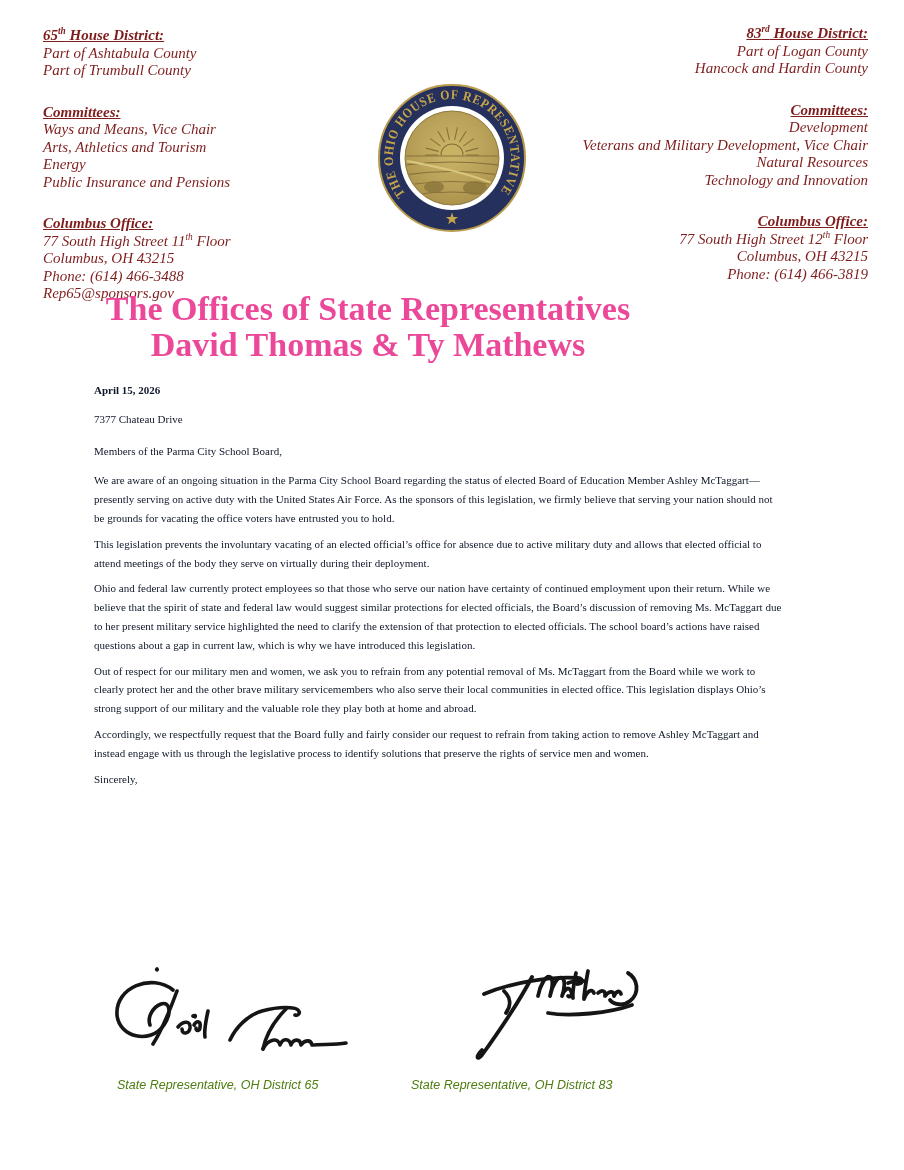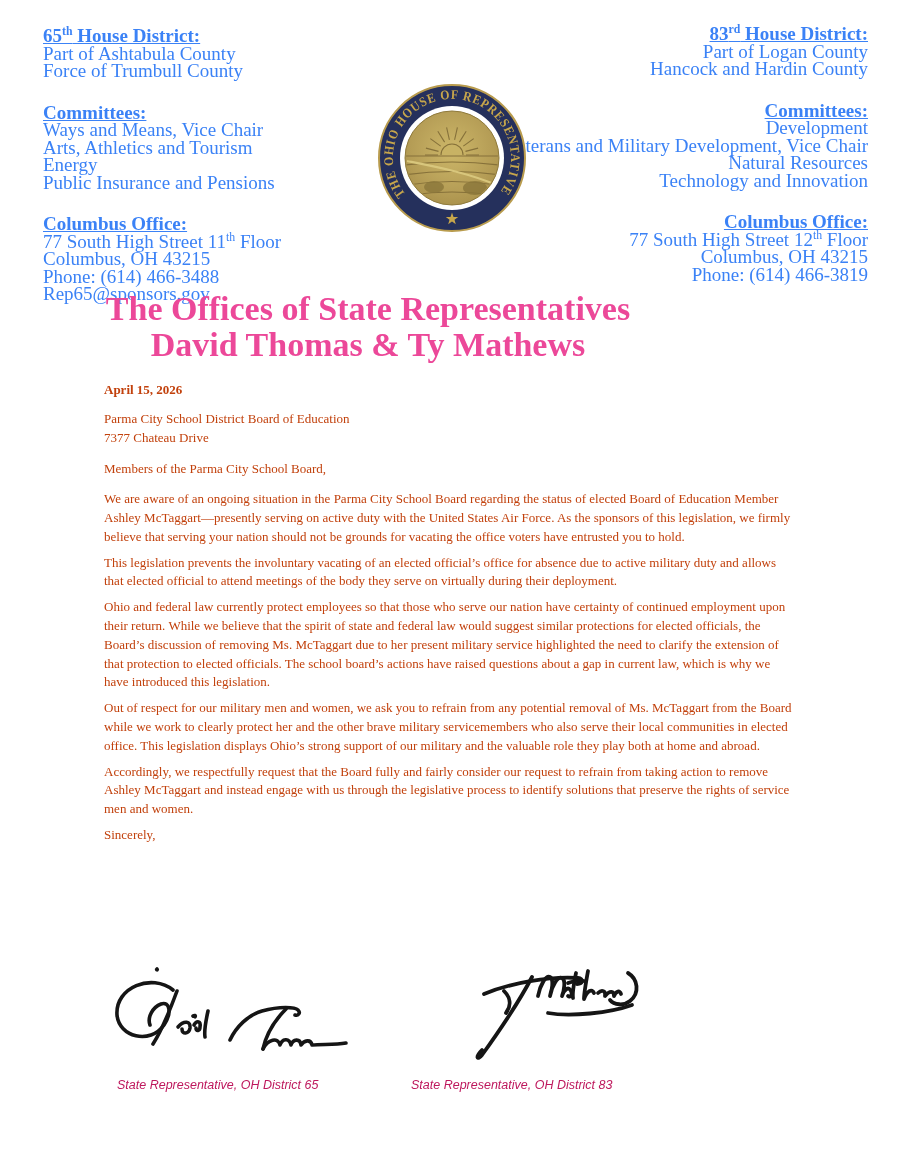--- a/index.html
+++ b/index.html
@@ -1,60 +1,60 @@
 <!DOCTYPE html>
 <html><head>
 <meta charset="utf-8">
 <style>
   html,body{margin:0;padding:0;}
   body{
     width:904px;height:1170px;position:relative;background:#ffffff;
     font-family:"Liberation Serif",serif;color:#000;overflow:hidden;
   }
-  .corner{position:absolute;font-size:19px;line-height:17.5px;color:#3b82f6;}
+  .corner{position:absolute;font-size:15px;line-height:17.5px;color:#7f1d1d;font-style:italic;}
   .corner-left{left:43px;top:27px;text-align:left;}
   .corner-right{right:36px;top:25px;text-align:right;}
   .corner .group{margin-top:24px;}
   .corner .group:first-child{margin-top:0;}
   .corner-heading{font-weight:700;text-decoration:underline;}
   sup{font-size:62%;line-height:0;vertical-align:super;}
   .seal-wrap{position:absolute;left:377px;top:83px;width:150px;height:150px;}
   .title{
     position:absolute;left:0;top:291px;width:736px;text-align:center;
     font-weight:700;font-size:34px;line-height:36px;color:#ec4899;
   }
   .letter{
-    position:absolute;left:104px;top:381px;width:691px;
-    font-size:13px;line-height:18.8px;color:#c2410c;
+    position:absolute;left:94px;top:381px;width:691px;
+    font-size:11px;line-height:18.8px;color:#0f172a;
   }
   .letter p{margin:0 0 7px 0;}
   .letter .date{font-weight:700;margin-bottom:10px;}
   .letter .recipient{margin-bottom:10px;}
   .letter .salutation{margin-bottom:11px;margin-top:13px;}
   .letter .closing{margin-top:3px;}
   .sig{position:absolute;}
   .sig-left{left:90px;top:965px;width:260px;height:110px;}
   .sig-right{left:400px;top:955px;width:270px;height:115px;}
   .caption{
     position:absolute;top:1078px;
     font-family:"Liberation Sans",sans-serif;font-style:italic;
-    font-size:12.5px;color:#be185d;white-space:nowrap;
+    font-size:12.5px;color:#4d7c0f;white-space:nowrap;
   }
   .caption-left{left:117px;}
   .caption-right{left:411px;}
   .sigstroke{fill:none;stroke:#151515;stroke-linecap:round;stroke-linejoin:round;}
 </style>
 </head>
 <body>
 
 <div class="corner corner-left">
   <div class="group">
     <div class="corner-heading"><span>65</span><sup>th</sup><span> House District:</span></div>
     <div>Part of Ashtabula County</div>
-    <div>Force of Trumbull County</div>
+    <div>Part of Trumbull County</div>
   </div>
   <div class="group">
     <div class="corner-heading">Committees:</div>
     <div>Ways and Means, Vice Chair</div>
     <div>Arts, Athletics and Tourism</div>
     <div>Energy</div>
     <div>Public Insurance and Pensions</div>
   </div>
   <div class="group">
     <div class="corner-heading">Columbus Office:</div>
@@ -121,21 +121,20 @@
 </div>
 
 <div class="title">
   <div>The Offices of State Representatives</div>
   <div>David Thomas &amp; Ty Mathews</div>
 </div>
 
 <div class="letter">
   <p class="date">April 15, 2026</p>
   <div class="recipient">
-    <div>Parma City School District Board of Education</div>
     <div>7377 Chateau Drive</div>
   </div>
   <p class="salutation">Members of the Parma City School Board,</p>
   <p>We are aware of an ongoing situation in the Parma City School Board regarding the status of elected Board of Education Member Ashley McTaggart—presently serving on active duty with the United States Air Force. As the sponsors of this legislation, we firmly believe that serving your nation should not be grounds for vacating the office voters have entrusted you to hold.</p>
   <p>This legislation prevents the involuntary vacating of an elected official’s office for absence due to active military duty and allows that elected official to attend meetings of the body they serve on virtually during their deployment.</p>
   <p>Ohio and federal law currently protect employees so that those who serve our nation have certainty of continued employment upon their return. While we believe that the spirit of state and federal law would suggest similar protections for elected officials, the Board’s discussion of removing Ms. McTaggart due to her present military service highlighted the need to clarify the extension of that protection to elected officials. The school board’s actions have raised questions about a gap in current law, which is why we have introduced this legislation.</p>
   <p>Out of respect for our military men and women, we ask you to refrain from any potential removal of Ms. McTaggart from the Board while we work to clearly protect her and the other brave military servicemembers who also serve their local communities in elected office. This legislation displays Ohio’s strong support of our military and the valuable role they play both at home and abroad.</p>
   <p>Accordingly, we respectfully request that the Board fully and fairly consider our request to refrain from taking action to remove Ashley McTaggart and instead engage with us through the legislative process to identify solutions that preserve the rights of service men and women.</p>
   <p class="closing">Sincerely,</p>
 </div>

